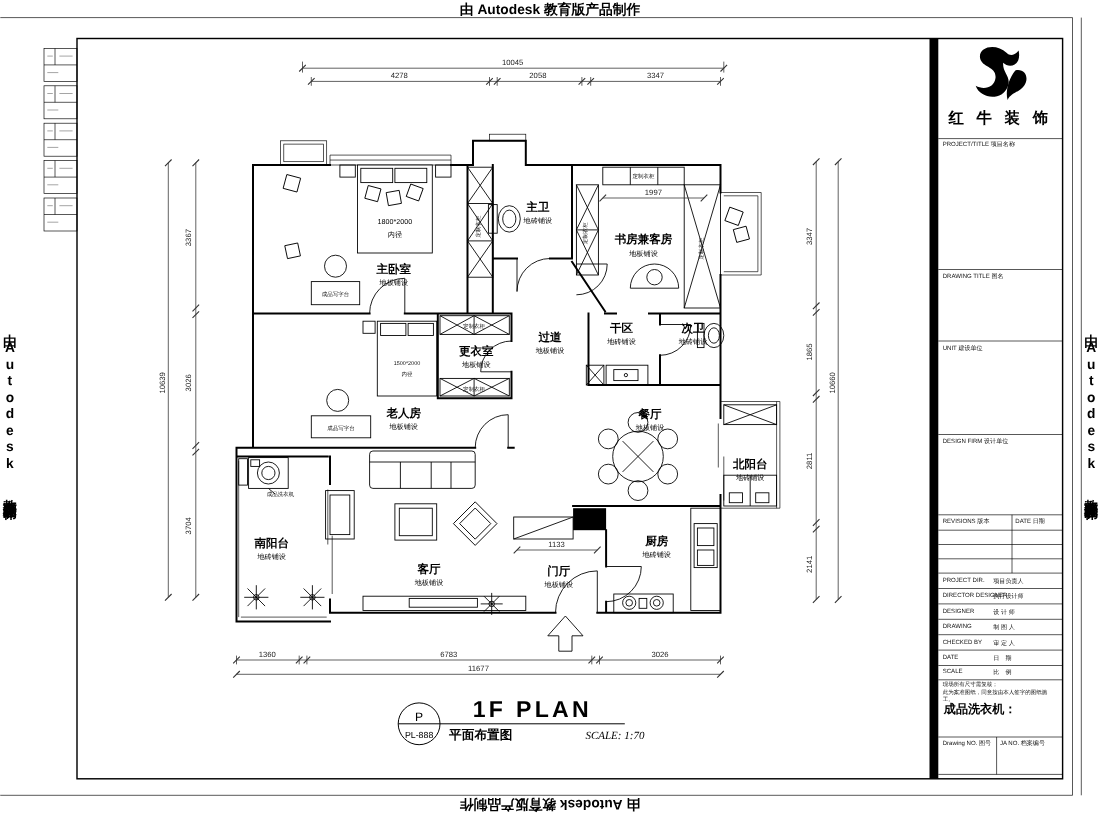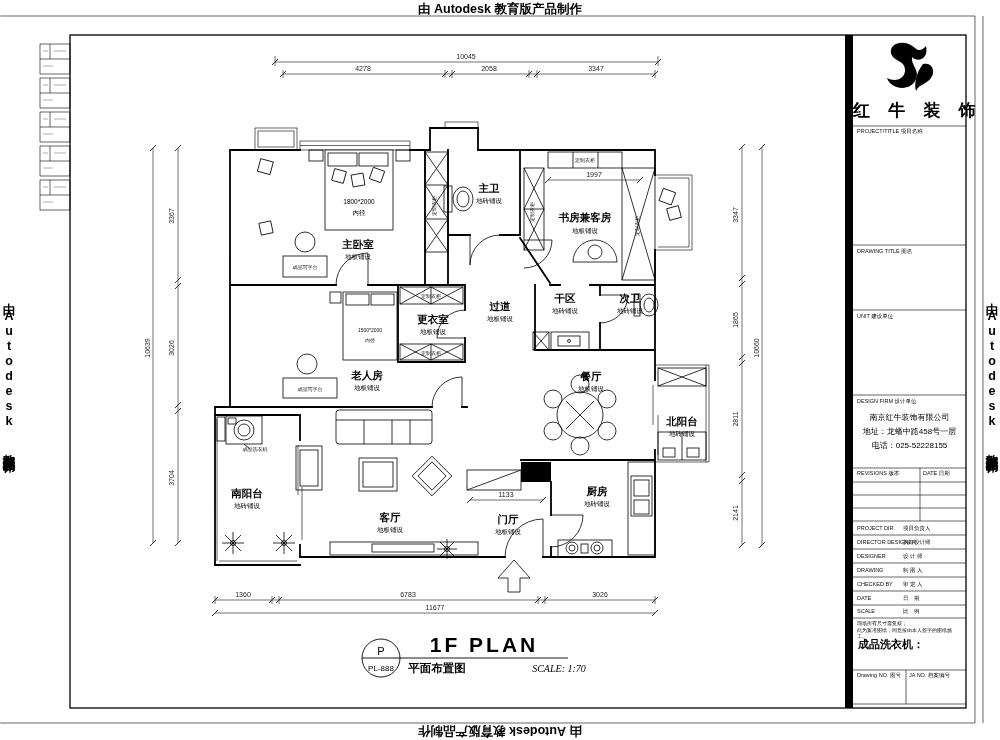--- a/index.html
+++ b/index.html
@@ -5,22 +5,22 @@
   html,body{margin:0;padding:0;background:#fff;}
   .sheet{position:relative;width:1000px;height:740px;background:#fff;overflow:hidden;
          font-family:"Liberation Sans",sans-serif;color:#000;border-radius:19px;}
   .wm{position:absolute;font-weight:bold;font-size:12.5px;white-space:nowrap;}
   .wm-top{top:1px;left:0;width:100%;text-align:center;}
   .wm-bottom{bottom:1px;left:0;width:100%;text-align:center;transform:rotate(180deg);}
   .wm-left{left:0;top:372px;transform:translateY(-50%);writing-mode:vertical-rl;text-orientation:upright;letter-spacing:1px;}
   .wm-right{right:0;top:372px;transform:translateY(-50%);writing-mode:vertical-rl;text-orientation:upright;letter-spacing:1px;}
   svg{position:absolute;left:0;top:0;}
   .abs{position:absolute;white-space:nowrap;}
-  .tb-brand{left:853px;top:99px;width:113px;text-align:center;font-size:17px;font-weight:bold;
-            font-family:Liberation Mono, monospace;letter-spacing:4px;}
+  .tb-brand{left:853px;top:99px;width:113px;text-align:center;font-size:14px;font-weight:bold;
+            font-family:Liberation Serif, serif;letter-spacing:4px;}
   .tb-label{font-size:5.5px;color:#111;}
   .tb-company{left:853px;top:411px;width:113px;text-align:center;font-size:8px;line-height:14px;}
   .tb-row{left:857px;width:106px;font-size:5.5px;color:#111;}
   .tb-row .zh{position:absolute;left:46px;top:0;}
   .tb-disc{left:857px;top:620px;font-size:5px;line-height:6.5px;color:#111;white-space:normal;width:104px;}
   .tb-sign{left:858px;top:637px;font-size:11px;font-weight:bold;}
   
   text{font-family:"Liberation Sans",sans-serif;fill:#000;}
   .rn{font-size:10.5px;font-weight:bold;text-anchor:middle;}
   .rf{font-size:6.5px;text-anchor:middle;}
@@ -408,25 +408,20 @@
       <path fill="#000" d="M40,8 C31,-1 14,2 16,13 C18,22 31,20 30,31 C29,40 19,42 12,38 C16,50 36,52 41,39 C45,30 36,26 37,17 C43,23 54,19 51,6 C47,11 43,11 40,8 Z"></path>
       <path fill="#000" d="M48,24 C57,22 61,31 56,38 C52,44 44,44 41,51 C39,44 41,33 48,24 Z"></path>
     </g>
   </svg>
 
   <div class="abs tb-brand">红 牛 装 饰</div>
   <div class="abs tb-label" style="left:857px;top:128px;">PROJECT/TITLE 项目名称</div>
   <div class="abs tb-label" style="left:857px;top:248px;">DRAWING TITLE 图名</div>
   <div class="abs tb-label" style="left:857px;top:313px;">UNIT 建设单位</div>
   <div class="abs tb-label" style="left:857px;top:398px;">DESIGN FIRM 设计单位</div>
-  <div class="abs tb-company">
-    <div>南京红牛装饰有限公司</div>
-    <div>地址：龙蟠中路458号一层</div>
-    <div>电话：025-52228155</div>
-  </div>
   <div class="abs tb-label" style="left:857px;top:470px;">REVISIONS 版本</div>
   <div class="abs tb-label" style="left:923px;top:470px;">DATE 日期</div>
 
   <div class="abs tb-row" style="top:525px;"><span>PROJECT DIR.</span><span class="zh">项目负责人</span></div>
   <div class="abs tb-row" style="top:539px;"><span>DIRECTOR DESIGNER</span><span class="zh">执行设计师</span></div>
   <div class="abs tb-row" style="top:553px;"><span>DESIGNER</span><span class="zh">设 计 师</span></div>
   <div class="abs tb-row" style="top:567px;"><span>DRAWING</span><span class="zh">制 图 人</span></div>
   <div class="abs tb-row" style="top:581px;"><span>CHECKED BY</span><span class="zh">审 定 人</span></div>
   <div class="abs tb-row" style="top:595px;"><span>DATE</span><span class="zh">日　期</span></div>
   <div class="abs tb-row" style="top:608px;"><span>SCALE</span><span class="zh">比　例</span></div>

